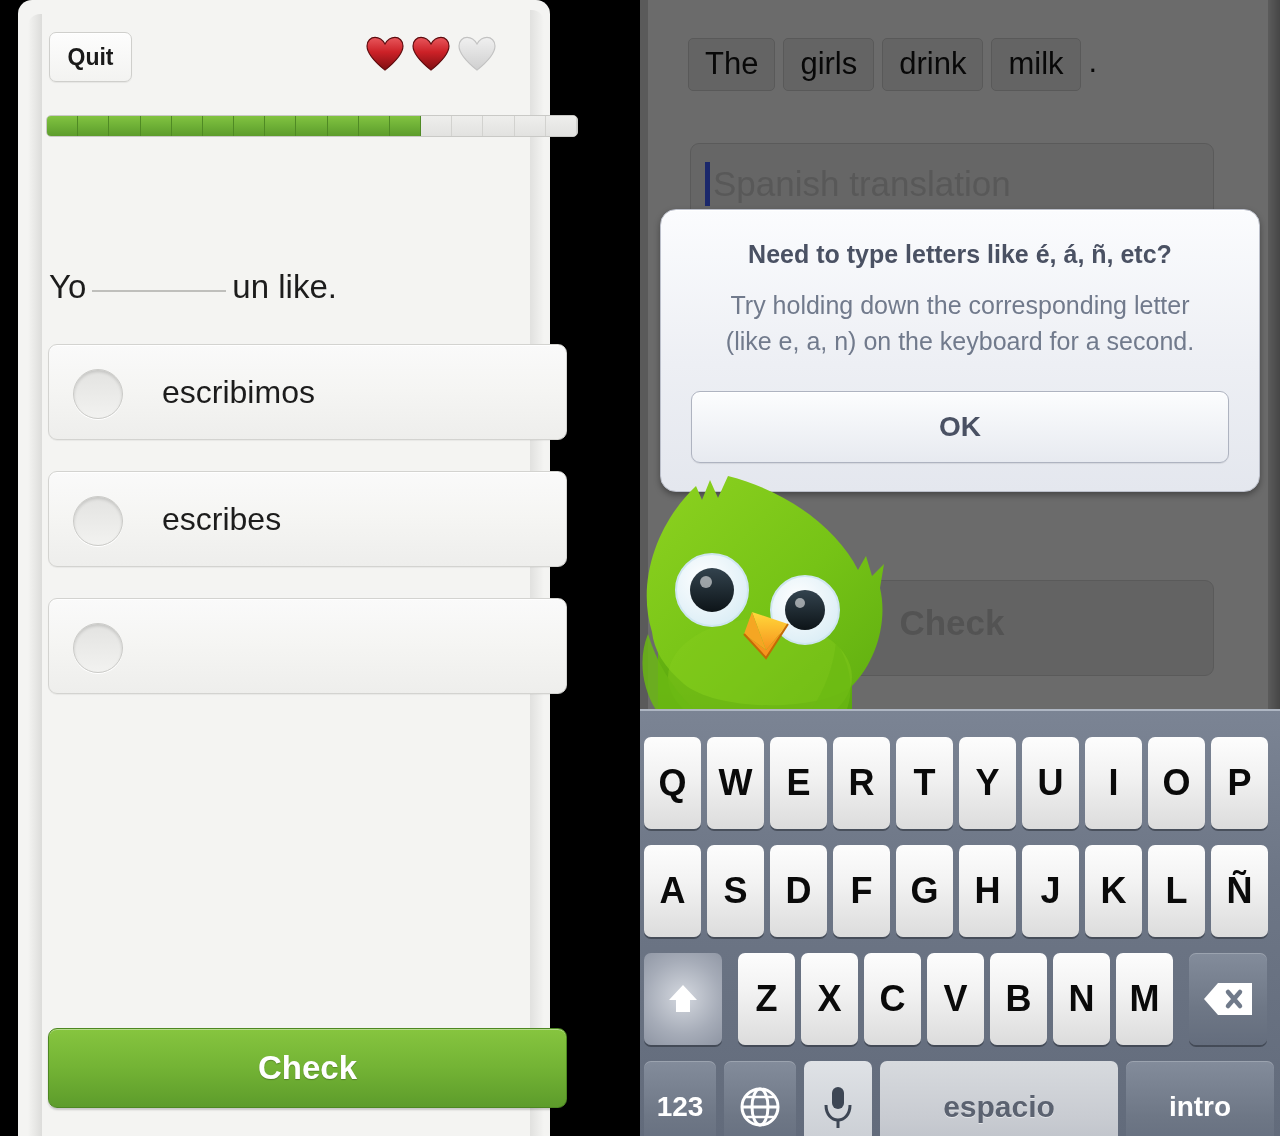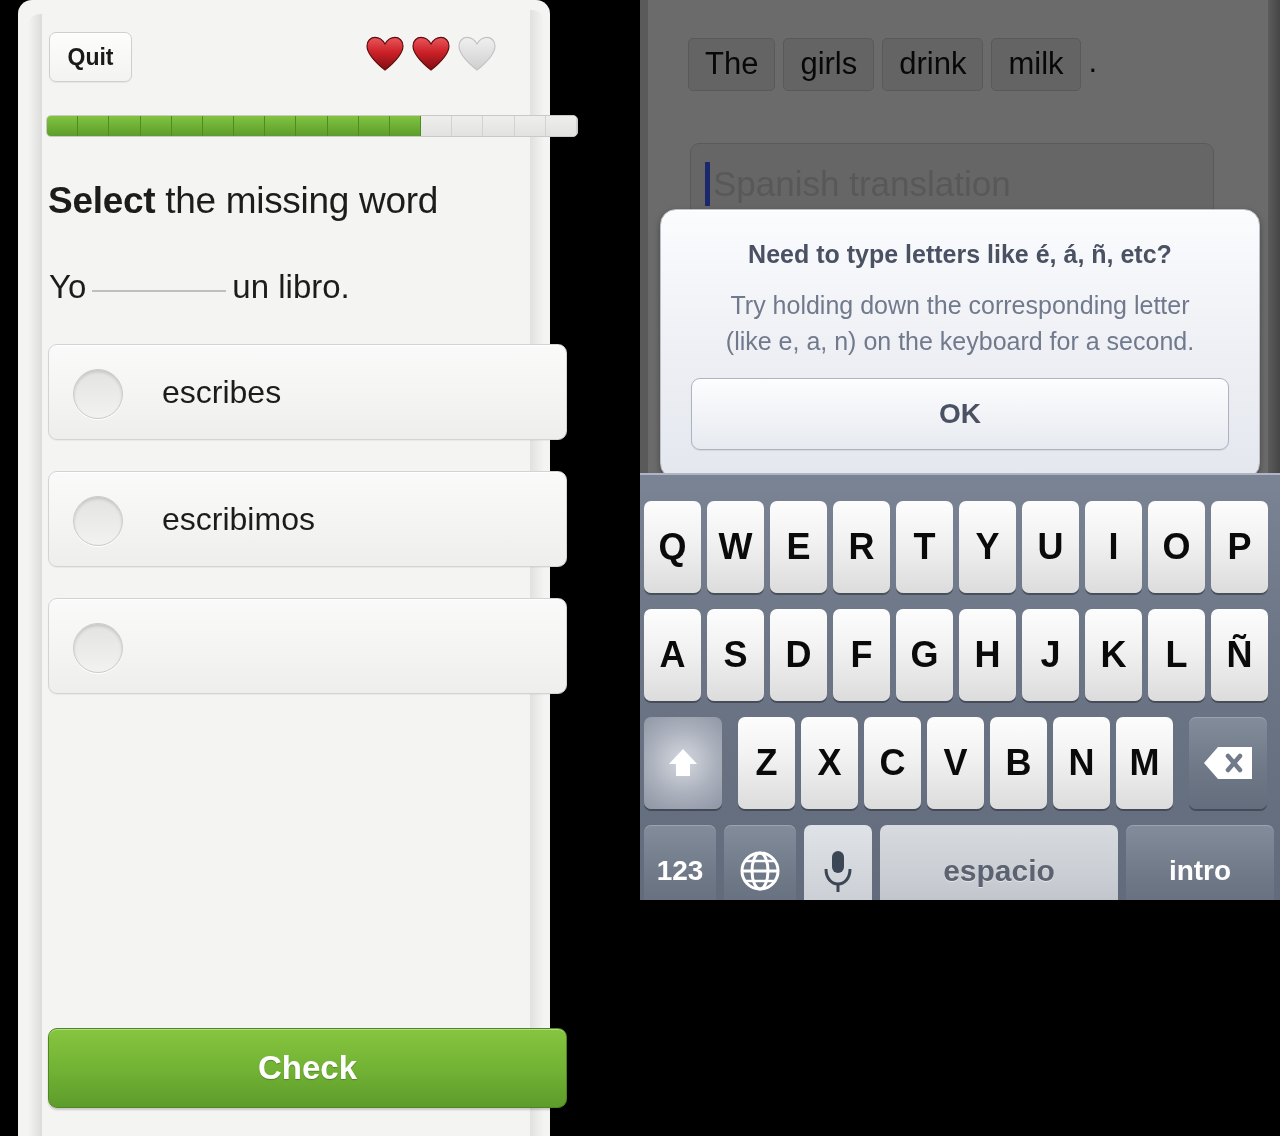--- a/index.html
+++ b/index.html
@@ -168,21 +168,21 @@
     font-weight: bold;
     line-height: 78px;
     text-align: center;
     text-shadow: 0 1px 1px rgba(0,0,0,0.25);
     cursor: pointer;
   }
 
   
   .right-panel {
     position: relative;
-    width: 640px; height: 900px;
+    width: 640px; height: 1136px;
     background: #c4b5fd;
     overflow: hidden;
   }
   .rp-bg {
     position: absolute;
     inset: 0 0 427px 0;
     background: #a8a8a8;
   }
   .rp-edge-l {
     position: absolute; left: 0; top: 0; width: 8px; height: 709px;
@@ -278,21 +278,21 @@
     font-size: 25px;
     font-weight: bold;
     color: #4a5163;
     margin-bottom: 18px;
   }
   .popup-body {
     text-align: center;
     font-size: 25px;
     color: #717a8c;
     line-height: 1.44;
-    margin-bottom: 19px;
+    margin-bottom: 32px;
   }
   .ok-btn {
     height: 72px;
     background: linear-gradient(to bottom, #fcfdfe, #e7eaf0);
     border: 1px solid #aeb3c0;
     border-radius: 9px;
     font-size: 28px;
     font-weight: bold;
     color: #4a5163;
     line-height: 70px;
@@ -395,36 +395,33 @@
           <div class="seg on"></div>
           <div class="seg on"></div>
           <div class="seg on"></div>
           <div class="seg off"></div>
           <div class="seg off"></div>
           <div class="seg off"></div>
           <div class="seg off"></div>
           <div class="seg off"></div>
         </div>
 
-      <div class="prompt">
-        <b>Select</b><span> the missing word</span>
-      </div>
 
       <div class="sentence">
-        <span>Yo</span><span class="blank"></span><span>un libro.</span>
+        <span>Yo</span><span class="blank"></span><span>un like.</span>
       </div>
 
       <div class="options" id="optionsList">
           <div class="option">
             <div class="radio"></div>
-            <div class="opt-label">escribes</div>
+            <div class="opt-label">escribimos</div>
           </div>
           <div class="option">
             <div class="radio"></div>
-            <div class="opt-label">escribimos</div>
+            <div class="opt-label">escribes</div>
           </div>
           <div class="option">
             <div class="radio"></div>
           </div>
         </div>
 
       <div class="check-btn">Check</div>
     </div>
   </div>
 

